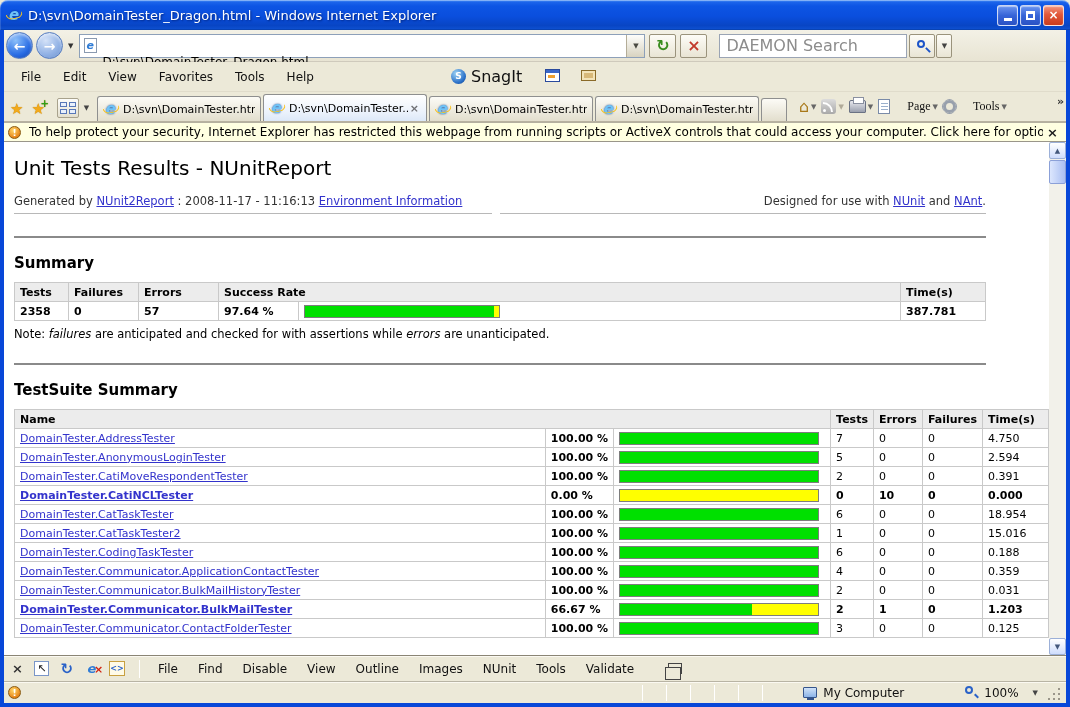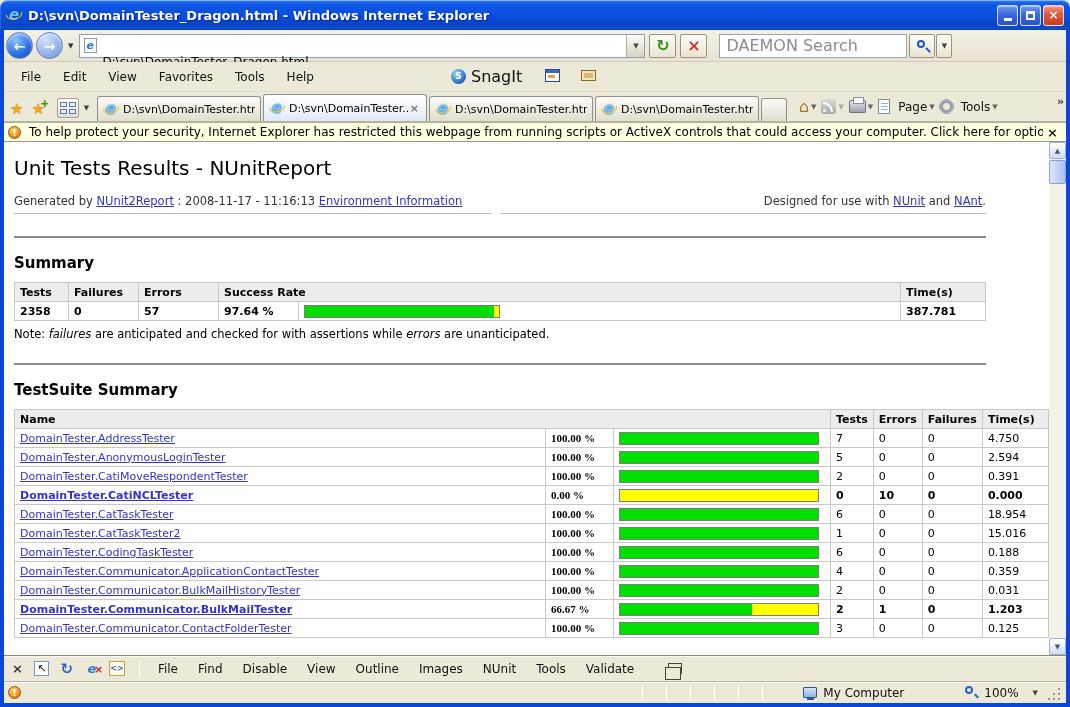--- a/index.html
+++ b/index.html
@@ -6,21 +6,21 @@
   html,body { width:1070px; height:707px; overflow:hidden; background:#fff;
               font-family:"DejaVu Sans","Liberation Sans",sans-serif; }
   .window { position:relative; width:1070px; height:707px; background:#ece9d8; }
 
   
   .titlebar { position:absolute; top:0; left:0; width:1070px; height:30px;
     border-radius:8px 8px 0 0;
     background:linear-gradient(180deg,#4a90f4 0%,#1b63ea 8%,#0d55e4 20%,#0a4edd 55%,#0845c4 85%,#0d4fd0 96%,#063a9e 100%);
     box-shadow:inset 0 1px 0 rgba(255,255,255,.35), inset 1px 0 0 rgba(255,255,255,.15);
     display:flex; align-items:center; padding:0 6px; }
-  .title-text { color:#fff; font-weight:bold; font-size:13px; margin-left:6px;
+  .title-text { color:#fff; font-weight:normal; font-size:13px; margin-left:6px;
     text-shadow:1px 1px 2px #00247e; white-space:nowrap; flex:1; overflow:hidden; }
   .ie-logo { display:inline-block; width:16px; height:16px; text-align:center;
     font-style:italic; font-weight:bold; font-size:15px; line-height:16px;
     color:#6fc3f7; text-shadow:0 0 2px #083c8c; position:relative; }
   .ie-logo::after { content:""; position:absolute; left:0; top:6px; width:15px; height:5px;
     border:1.5px solid #f7c21c; border-top:none; border-radius:0 0 8px 8px; transform:rotate(-12deg); }
   .winbtn { width:21px; height:21px; border-radius:3px; margin-left:2px;
     border:1px solid rgba(255,255,255,.75); color:#fff; font-weight:bold;
     display:flex; align-items:center; justify-content:center; font-size:12px;
     background:linear-gradient(180deg,#6d96f0 0%,#3764d8 50%,#2a52c4 100%);
@@ -112,21 +112,21 @@
   .feed-ico::after { content:""; position:absolute; left:2px; bottom:2px; width:8px; height:8px;
     border:2px solid #fff; border-left:none; border-bottom:none; border-radius:0 100% 0 0; }
   .print-ico { width:17px; height:13px; position:relative; background:linear-gradient(#e8e8ee,#9aa0ae);
     border:1px solid #6a7284; border-radius:2px 2px 1px 1px; }
   .print-ico::before { content:""; position:absolute; left:3px; top:-4px; width:9px; height:5px; background:#fff; border:1px solid #8a90a0; }
   .page-ico { width:12px; height:15px; background:#fff; border:1px solid #7a8ba8; position:relative; }
   .page-ico::before { content:""; position:absolute; left:2px; top:3px; width:7px; height:1px; background:#9ab0cc;
     box-shadow:0 3px 0 #9ab0cc, 0 6px 0 #9ab0cc; }
   .gear-ico { width:13px; height:13px; border-radius:50%; border:3px solid #98a0ac; position:relative;
     box-shadow:0 -2px 0 -1px #98a0ac, 0 2px 0 -1px #98a0ac, -2px 0 0 -1px #98a0ac, 2px 0 0 -1px #98a0ac; }
-  .tr-label { font-size:12px; color:#111; margin-left:8px; }
+  .tr-label { font-size:12px; color:#111; margin-left:17px;font-family:Liberation Serif, serif; }
   .chevron-more { position:absolute; right:6px; top:3px; font-size:11px; font-weight:bold; color:#333; }
 
   
   .infobar { position:absolute; top:122px; left:0; width:1070px; height:20px; background:#ffffe1;
     border-top:1px solid #b4b0a0; border-bottom:1px solid #9a968a;
     display:flex; align-items:center; padding:0 8px; }
   .shield-ico { width:13px; height:13px; border-radius:50%;
     background:radial-gradient(circle at 40% 30%,#ffd86a,#e8861a 70%,#b85c08);
     border:1px solid #8a5a10; color:#fff; font-size:9px; font-weight:bold; text-align:center; line-height:13px; }
   .infobar-text { font-size:12px; color:#000; margin-left:8px; flex:1; white-space:nowrap; overflow:hidden; }
@@ -149,21 +149,21 @@
   .h2 { font-size:15px; font-weight:bold; margin:16px 0 10px 0; }
 
   table.rep { border-collapse:collapse; table-layout:fixed; }
   table.rep td, table.rep th { border:1px solid #c9c9c9; font-size:11px; padding:2px 5px; height:19px;
     text-align:left; vertical-align:middle; white-space:nowrap; overflow:hidden; }
   table.rep th { background:#ececec; font-weight:bold; }
   .bar-frame { width:196px; height:13px; border:1px solid #7d7d7d; background:var(--warn); display:flex; }
   .bar-fill { height:100%; background:var(--success); }
   .suite-bar-frame { width:200px; height:13px; border:1px solid #7d7d7d; background:var(--warn); display:flex; }
   .note-line { font-size:11.5px; margin-top:6px; color:#000; }
-  .pct-cell { text-align:center; font-weight:bold;font-family:Liberation Serif, serif; }
+  .pct-cell { text-align:center; font-weight:bold; }
   .bold { font-weight:bold; }
   tr.failed td { font-weight:bold; }
   tr.failed a.pagelink { font-weight:bold; }
 
   
   .scrollbar { position:absolute; top:142px; right:4px; width:17px; height:513px; background:#f2f1ea; }
   .sb-btn { position:absolute; left:0; width:17px; height:17px; border:1px solid #9cb0d8; border-radius:2px;
     background:linear-gradient(180deg,#ffffff,#cfddfd); color:#44587c; font-size:7px;
     display:flex; align-items:center; justify-content:center; }
   .sb-thumb { position:absolute; left:0; top:18px; width:17px; height:24px; border:1px solid #8ba0d8; border-radius:2px;

